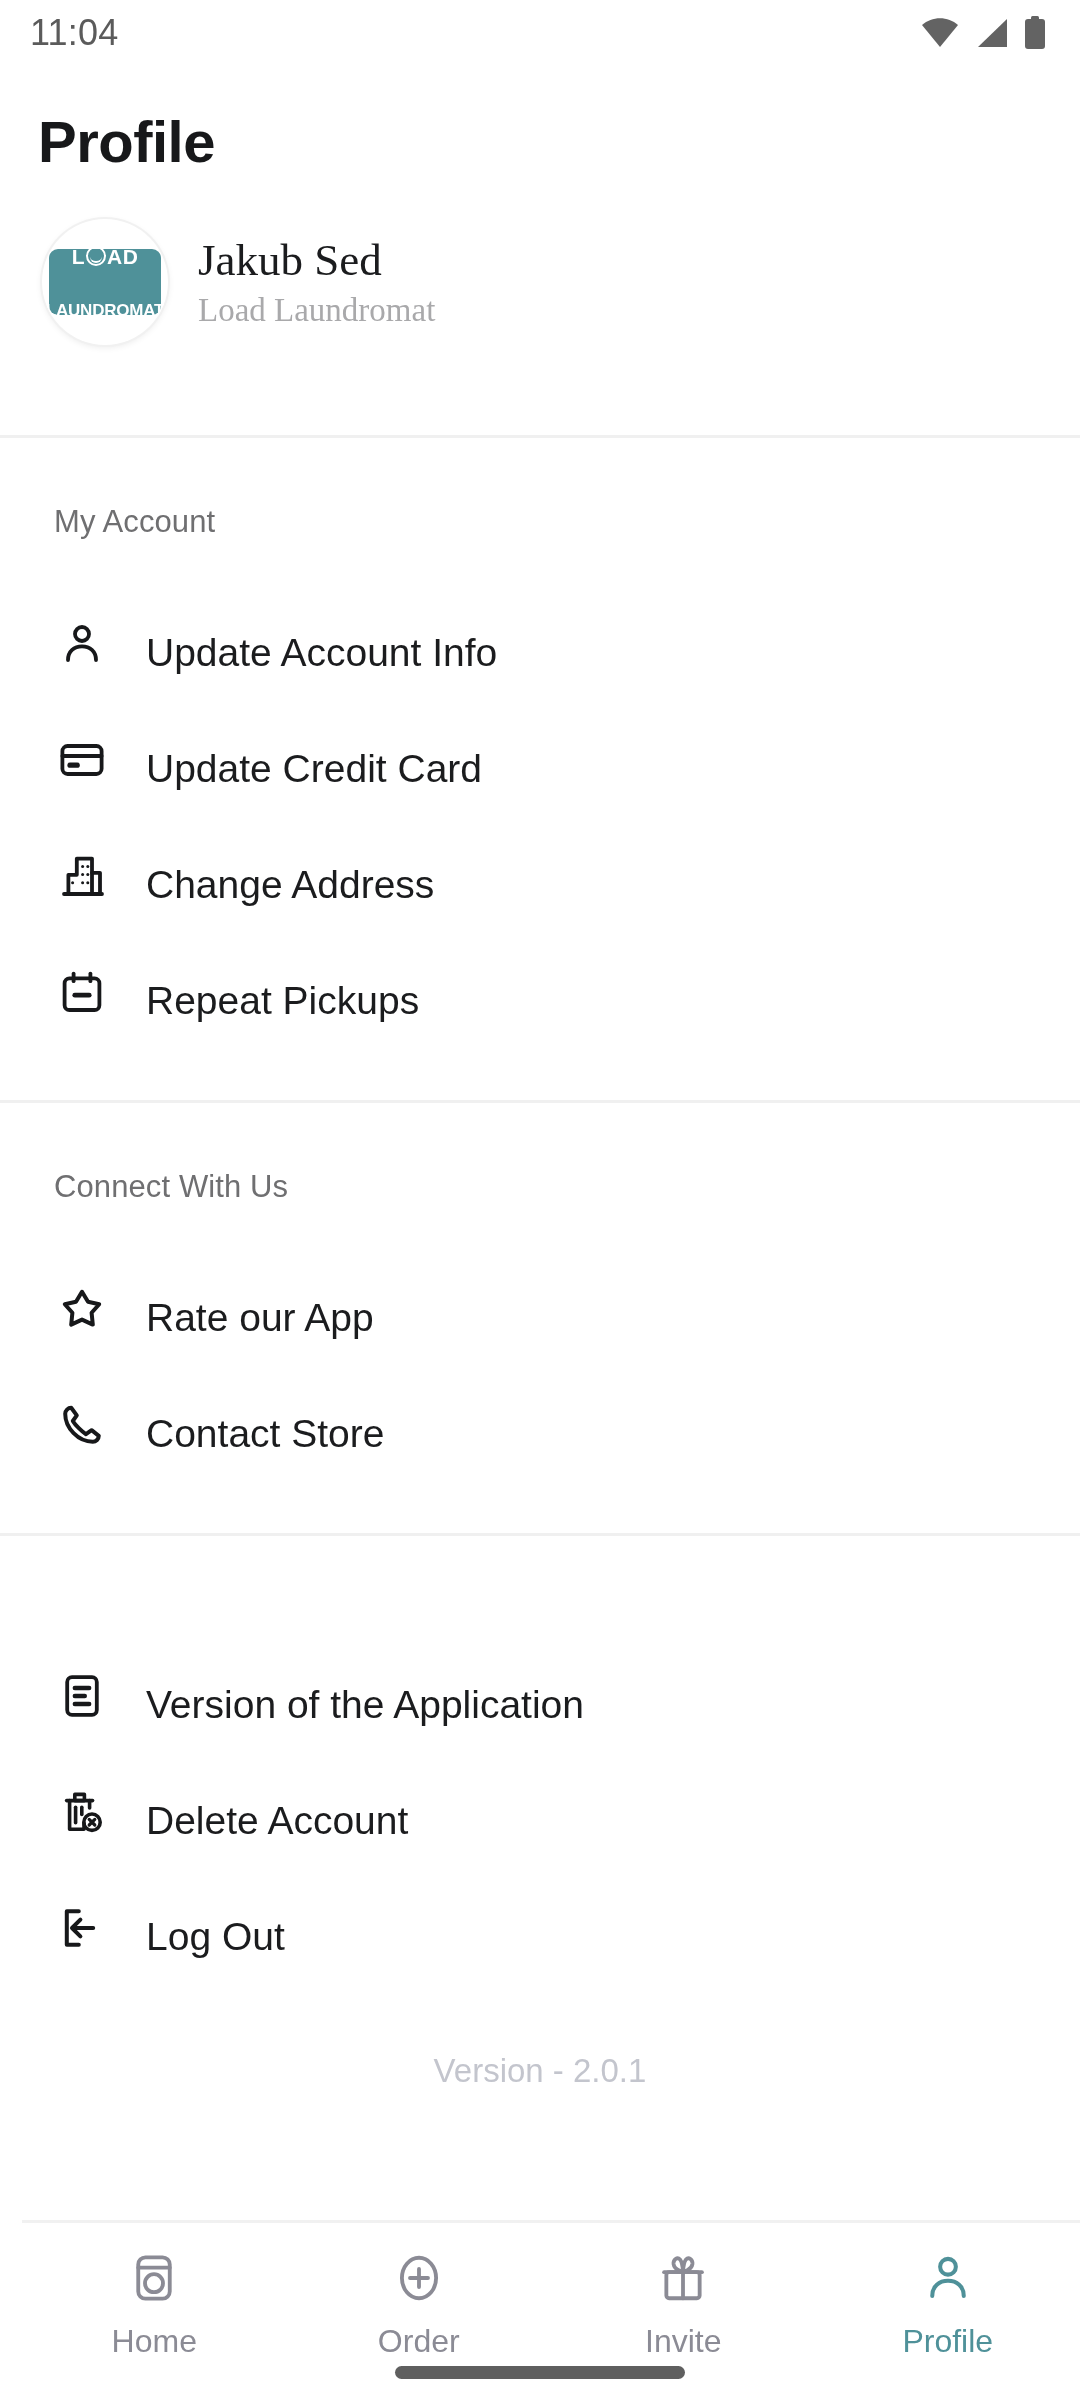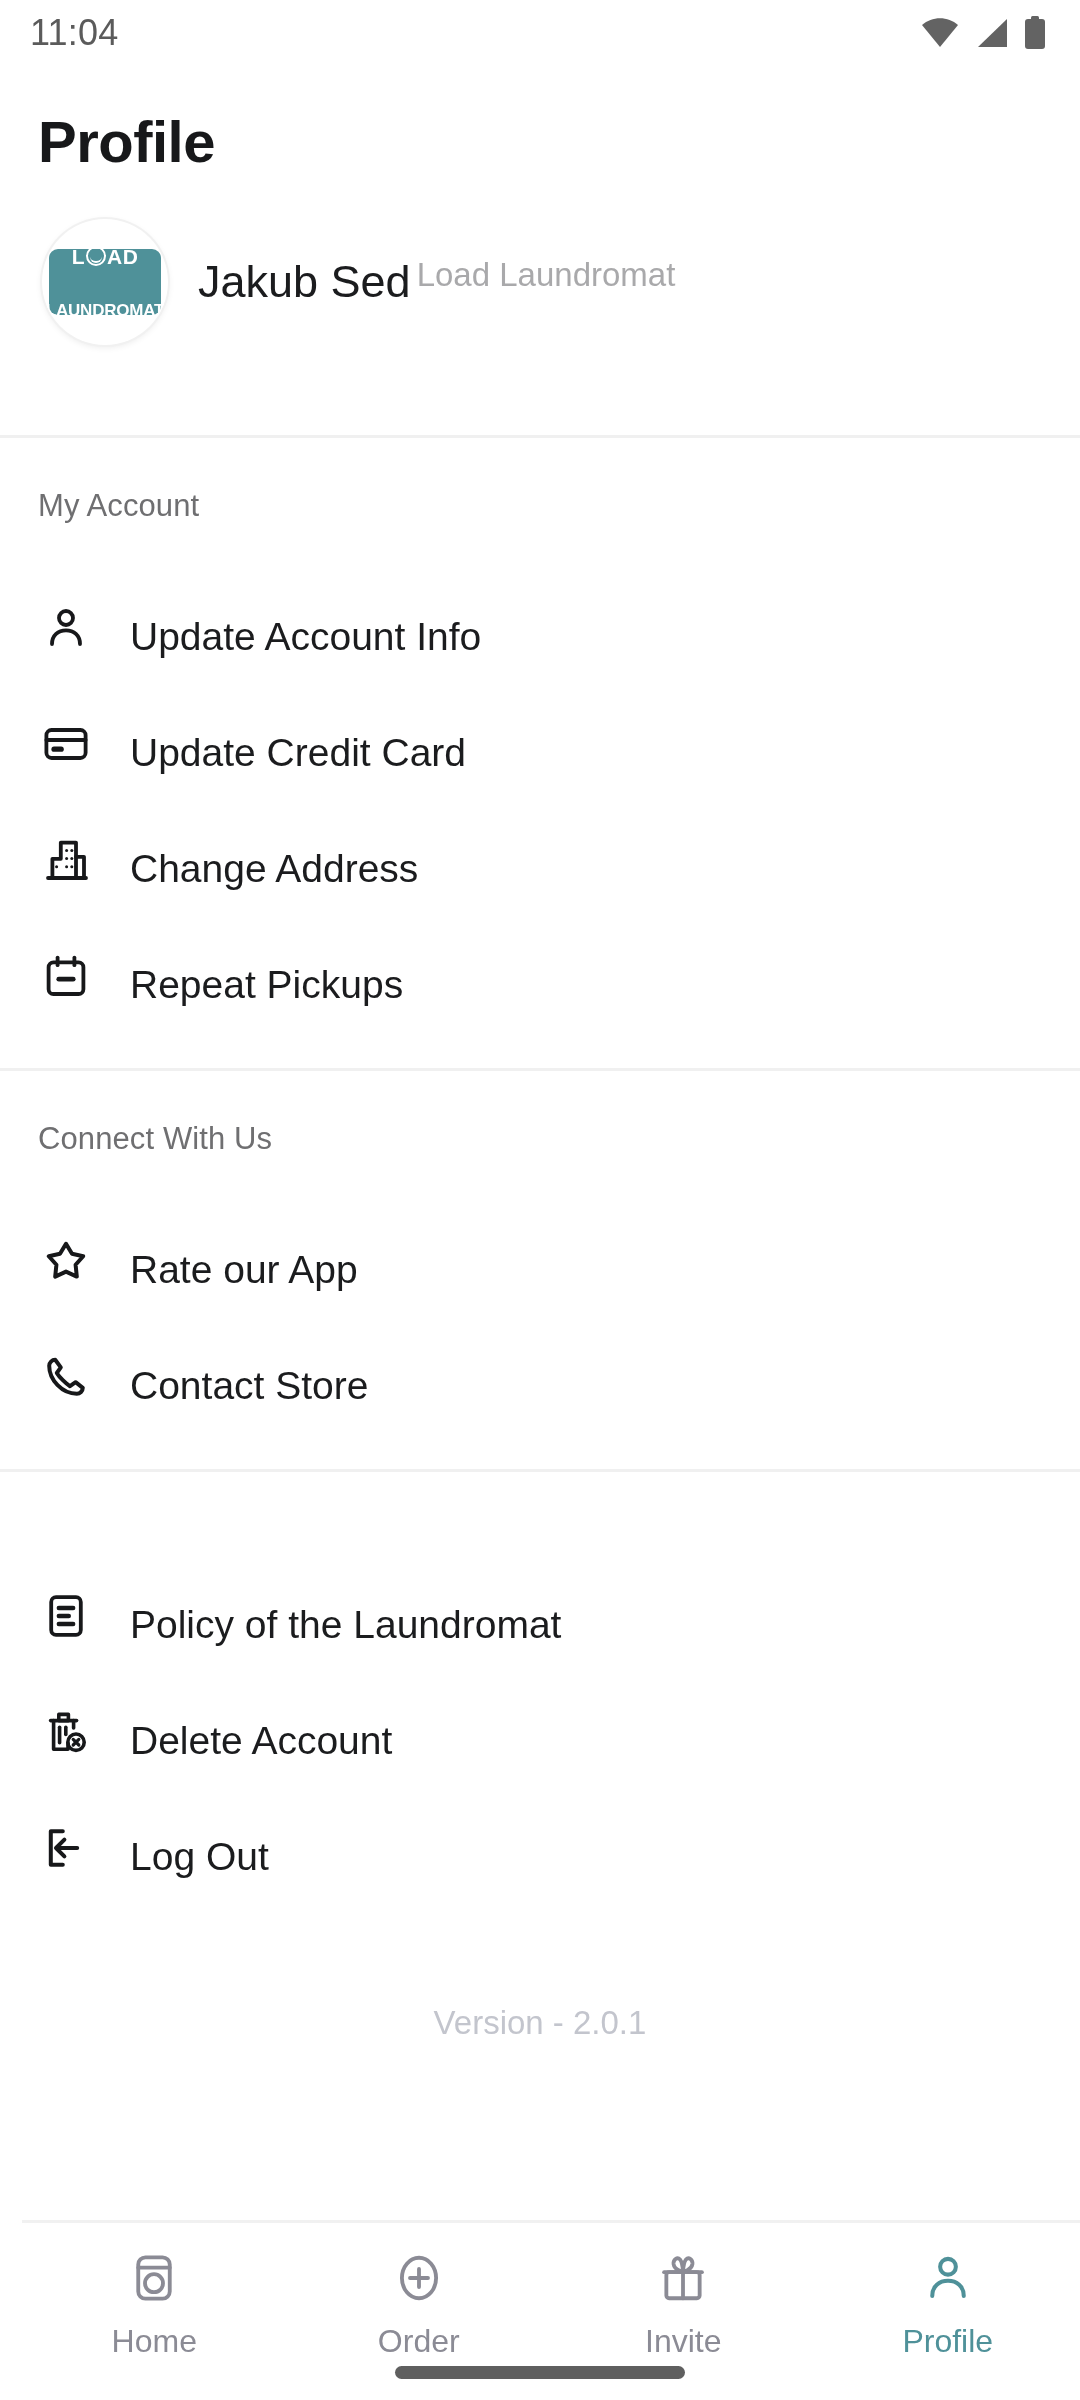--- a/index.html
+++ b/index.html
@@ -86,42 +86,42 @@
     display:inline-block;
   }
   .logo-o::after {
     content:"";
     position:absolute;
     left:2.5px; top:8px;
     width:12px; height:5px;
     border-bottom:2px solid #ffffff;
     border-radius:0 0 8px 8px;
   }
-  .profile-text { display:flex; flex-direction:row; gap:6px; }
+  .profile-text { display:flex; flex-direction:column; gap:6px;font-family:Liberation Serif, serif; }
   .profile-name {
     font-size:45px;
     color:#1b1c1e;
     line-height:1.1;
   }
   .profile-sub {
     font-size:33px;
     color:#a9a9ab;
     line-height:1.1;
   }
 
   
   .divider {
     height:3px;
     width:100%;
     background:#f0f0f0;
     flex:0 0 3px;
   }
 
   
-  .section { padding:0; }
+  .section { padding:16px; }
   .section-label {
     font-size:31px;
     color:#6f6f71;
     padding:50px 0 0 38px;
     letter-spacing:0.1px;
   }
   .menu-list { padding-top:16px; }
   .menu-item {
     display:flex; align-items:flex-end;
     height:116px;
@@ -330,21 +330,21 @@
 
       <div class="menu-item">
         <span class="menu-icon">
           <svg width="48" height="48" viewBox="0 0 24 24" fill="none" stroke="#17181a" stroke-width="1.9" stroke-linecap="round" stroke-linejoin="round">
             <rect x="4.6" y="2.6" width="14.8" height="18.8" rx="2.4"></rect>
             <path d="M8.4 8 H15.6" stroke-width="2.2"></path>
             <path d="M8.4 12 H13.4" stroke-width="2.2"></path>
             <path d="M8.4 16 H15.6" stroke-width="2.2"></path>
           </svg>
         </span>
-        <span class="menu-label">Policy of the Laundromat</span>
+        <span class="menu-label">Version of the Application</span>
       </div>
 
       <div class="menu-item">
         <span class="menu-icon">
           <svg width="48" height="48" viewBox="0 0 24 24" fill="none" stroke="#17181a" stroke-width="1.8" stroke-linecap="round" stroke-linejoin="round">
             <path d="M4.3 6.3 H17.3"></path>
             <path d="M8.4 3.2 H13.2 V6.3 H8.4 Z"></path>
             <path d="M5.8 6.3 V20.6 H13 V17.6"></path>
             <path d="M15.8 6.3 V10"></path>
             <path d="M8.8 9.6 V17.4"></path>

